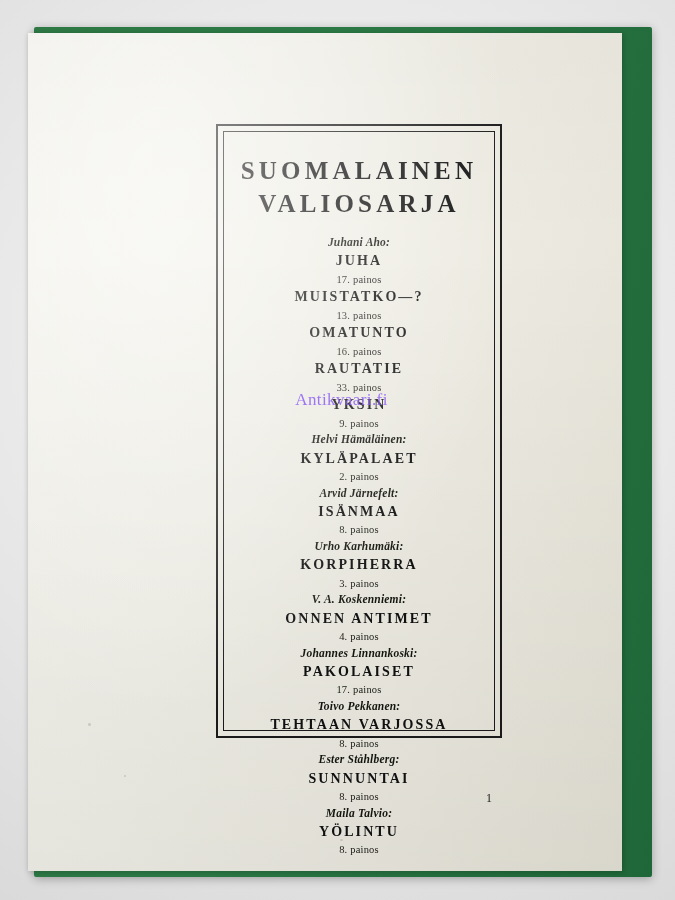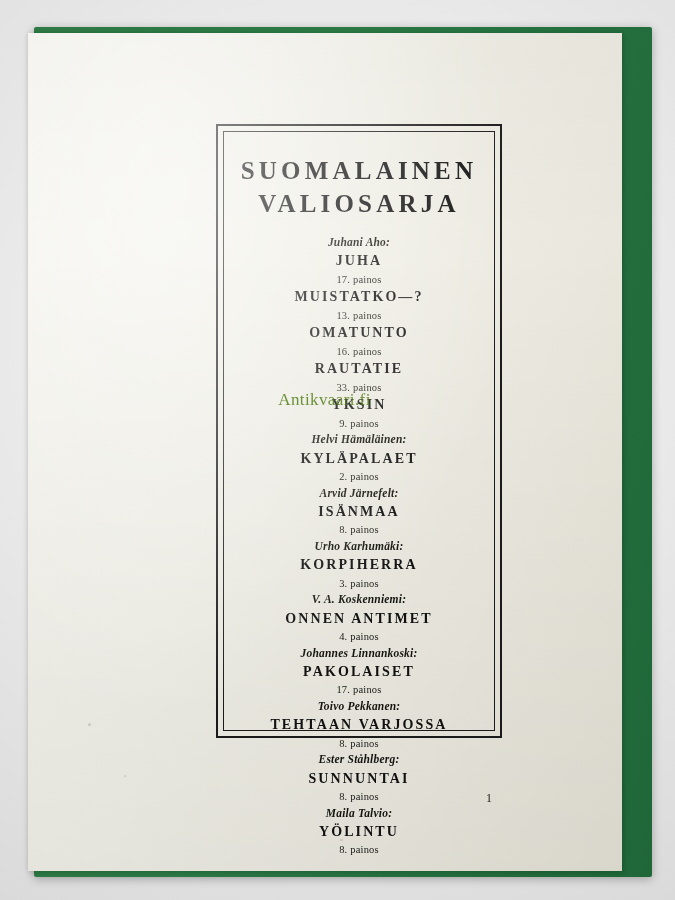--- a/index.html
+++ b/index.html
@@ -132,28 +132,28 @@
     position: absolute;
     left: 458px;
     top: 758px;
     font-family: "Liberation Serif", serif;
     font-size: 12px;
     color: #23231b;
   }
   
   .watermark {
     position: absolute;
-    left: 202px;
+    left: 219px;
     top: 390px;
     width: 245px;
     text-align: center;
     font-family: "Liberation Serif", serif;
     font-size: 17px;
     letter-spacing: 0.4px;
-    color: #4d7c0f;
+    color: #8b5cf6;
     opacity: 0.82;
     pointer-events: none;
   }
   
   .blemish {
     position: absolute;
     background: rgba(140,132,110,0.30);
     border-radius: 50%;
   }
 </style>

